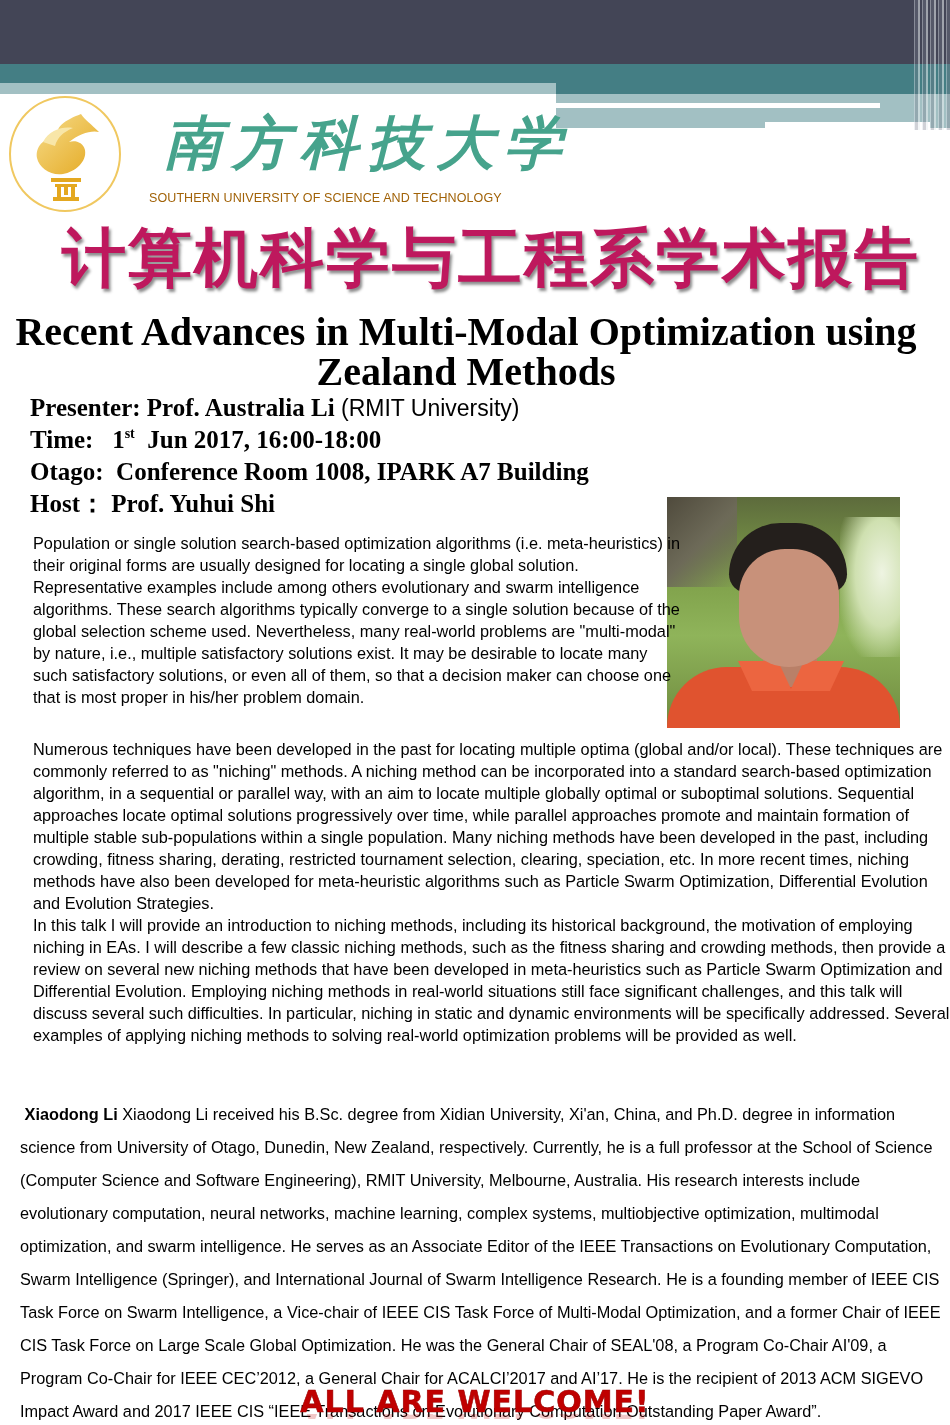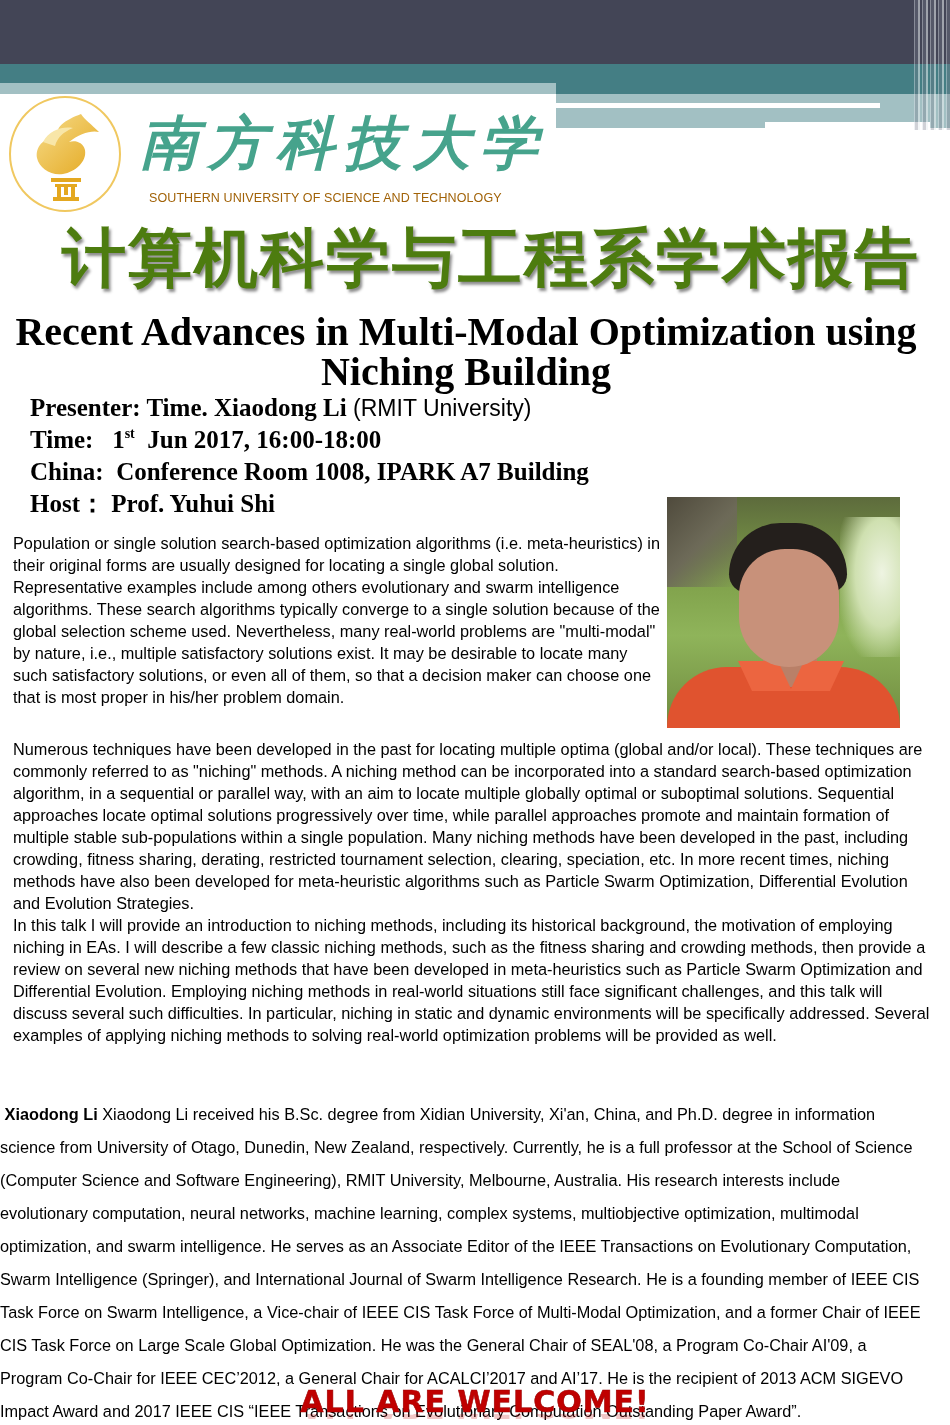--- a/index.html
+++ b/index.html
@@ -22,27 +22,27 @@
       rgba(220,225,232,0.45) 2px, rgba(220,225,232,0.45) 3px,
       rgba(120,125,140,0.35) 3px, rgba(120,125,140,0.35) 6px,
       rgba(235,240,242,0.55) 6px, rgba(235,240,242,0.55) 8px);
   }
 
   
   .logo-circle { left: 9px; top: 96px; width: 112px; height: 116px; border-radius: 50%;
     border: 2px solid #f0c860; box-sizing: border-box; background: #fff; overflow: hidden; }
   .flame { left: 18px; top: 14px; width: 76px; height: 70px; }
   .seal-glyph { left: 40px; top: 80px; width: 30px; height: 24px; }
-  .uni-cn { left: 140px; top: 108px; font-family: "DejaVu Serif", serif; font-size: 58px;
+  .uni-cn { left: 164px; top: 108px; font-family: "DejaVu Serif", serif; font-size: 58px;
     color: #46a38c; letter-spacing: 10px; font-style: italic; font-weight: bold; line-height: 70px; }
   .uni-en { left: 149px; top: 191px; font-size: 12.5px; color: #a16207; letter-spacing: 0.1px; }
 
   
   .cn-title { left: 62px; top: 220px; width: 860px; font-family: "DejaVu Sans", sans-serif;
-    font-weight: bold; font-size: 64px; line-height: 76px; color: #4d7c0f; letter-spacing: 2px;
+    font-weight: bold; font-size: 64px; line-height: 76px; color: #be185d; letter-spacing: 2px;
     text-shadow: 2px 3px 3px rgba(0,0,0,0.45); white-space: nowrap; }
 
   
   .talk-title { left: 0; top: 312px; width: 932px; text-align: center;
     font-family: "Liberation Serif", serif; font-weight: bold; font-size: 40px; line-height: 40px; }
 
   .info { left: 30px; font-family: "Liberation Serif", serif; font-weight: bold; font-size: 25px;
     line-height: 32px; white-space: nowrap; }
   .info .normal { font-family: "Liberation Sans", sans-serif; font-weight: normal; font-size: 23px; }
   .info sup { font-size: 14px; vertical-align: 10px; line-height: 0; }
@@ -64,21 +64,21 @@
     border-radius: 46px 46px 50px 50px; background: #c8917a; }
   .photo .neck { position: absolute; left: 96px; top: 150px; width: 54px; height: 40px; background: #b98068; }
   .photo .shirt { position: absolute; left: 0; top: 170px; width: 233px; height: 70px;
     border-radius: 60px 60px 0 0; background: #e0532f; }
   .photo .collar-l { position: absolute; left: 78px; top: 164px; width: 40px; height: 30px;
     background: #ec6540; transform: skewX(25deg); }
   .photo .collar-r { position: absolute; left: 130px; top: 164px; width: 40px; height: 30px;
     background: #ec6540; transform: skewX(-25deg); }
 
   
-  .para { font-size: 16.3px; line-height: 22px; color: #000; }
+  .para { font-size: 16.3px; line-height: 22px; color: #000; margin-left: 20px; }
   .p1 { left: 13px; top: 532px; width: 650px; }
   .p2 { left: 13px; top: 738px; width: 925px; }
   .p3 { left: 0; top: 1098px; width: 925px; line-height: 33px; }
   .p3 b { font-weight: bold; }
 
   
   .welcome { left: 0; top: 1384px; width: 950px; text-align: center;
     font-family: "DejaVu Sans", sans-serif; font-weight: bold; font-size: 30px; letter-spacing: 1px;
     color: #c00000; line-height: 36px; -webkit-text-stroke: 0.6px #9a0000; }
   .welcome-reflect { left: 0; top: 1414px; width: 950px; height: 11px; overflow: hidden; text-align: center;
@@ -116,31 +116,31 @@
     <rect x="2" y="19" width="26" height="4" fill="#e4a820"></rect>
   </svg>
 </div>
 <div class="abs uni-cn">南方科技大学</div>
 <div class="abs uni-en">SOUTHERN UNIVERSITY OF SCIENCE AND TECHNOLOGY</div>
 
 <div class="abs cn-title">计算机科学与工程系学术报告</div>
 
 <div class="abs talk-title">
   <div>Recent Advances in Multi-Modal Optimization using</div>
-  <div style="padding-left:0;">Niching Building</div>
+  <div style="padding-left:0;">Zealand Methods</div>
 </div>
 
 <div class="abs info info-presenter">
-  <span>Presenter: </span><span>Time. Xiaodong Li</span><span class="normal"> (RMIT University)</span>
+  <span>Presenter: </span><span>Prof. Australia Li</span><span class="normal"> (RMIT University)</span>
 </div>
 <div class="abs info info-time">
   <span style="white-space:pre;text-align:center;">Time:   </span><span>1</span><sup>st</sup><span style="white-space:pre;">  Jun 2017, 16:00-18:00</span>
 </div>
 <div class="abs info info-venue">
-  <span style="white-space:pre;">China:  </span><span>Conference Room 1008, IPARK A7 Building</span>
+  <span style="white-space:pre;">Otago:  </span><span>Conference Room 1008, IPARK A7 Building</span>
 </div>
 <div class="abs info info-host">
   <span>Host：</span><span style="white-space:pre;text-align:center;"> Prof. Yuhui Shi</span>
 </div>
 
 <div class="abs photo" title="Portrait of Prof. Xiaodong Li">
   <div class="bg-light"></div>
   <div class="trunk"></div>
   <div class="shirt"></div>
   <div class="neck"></div>

